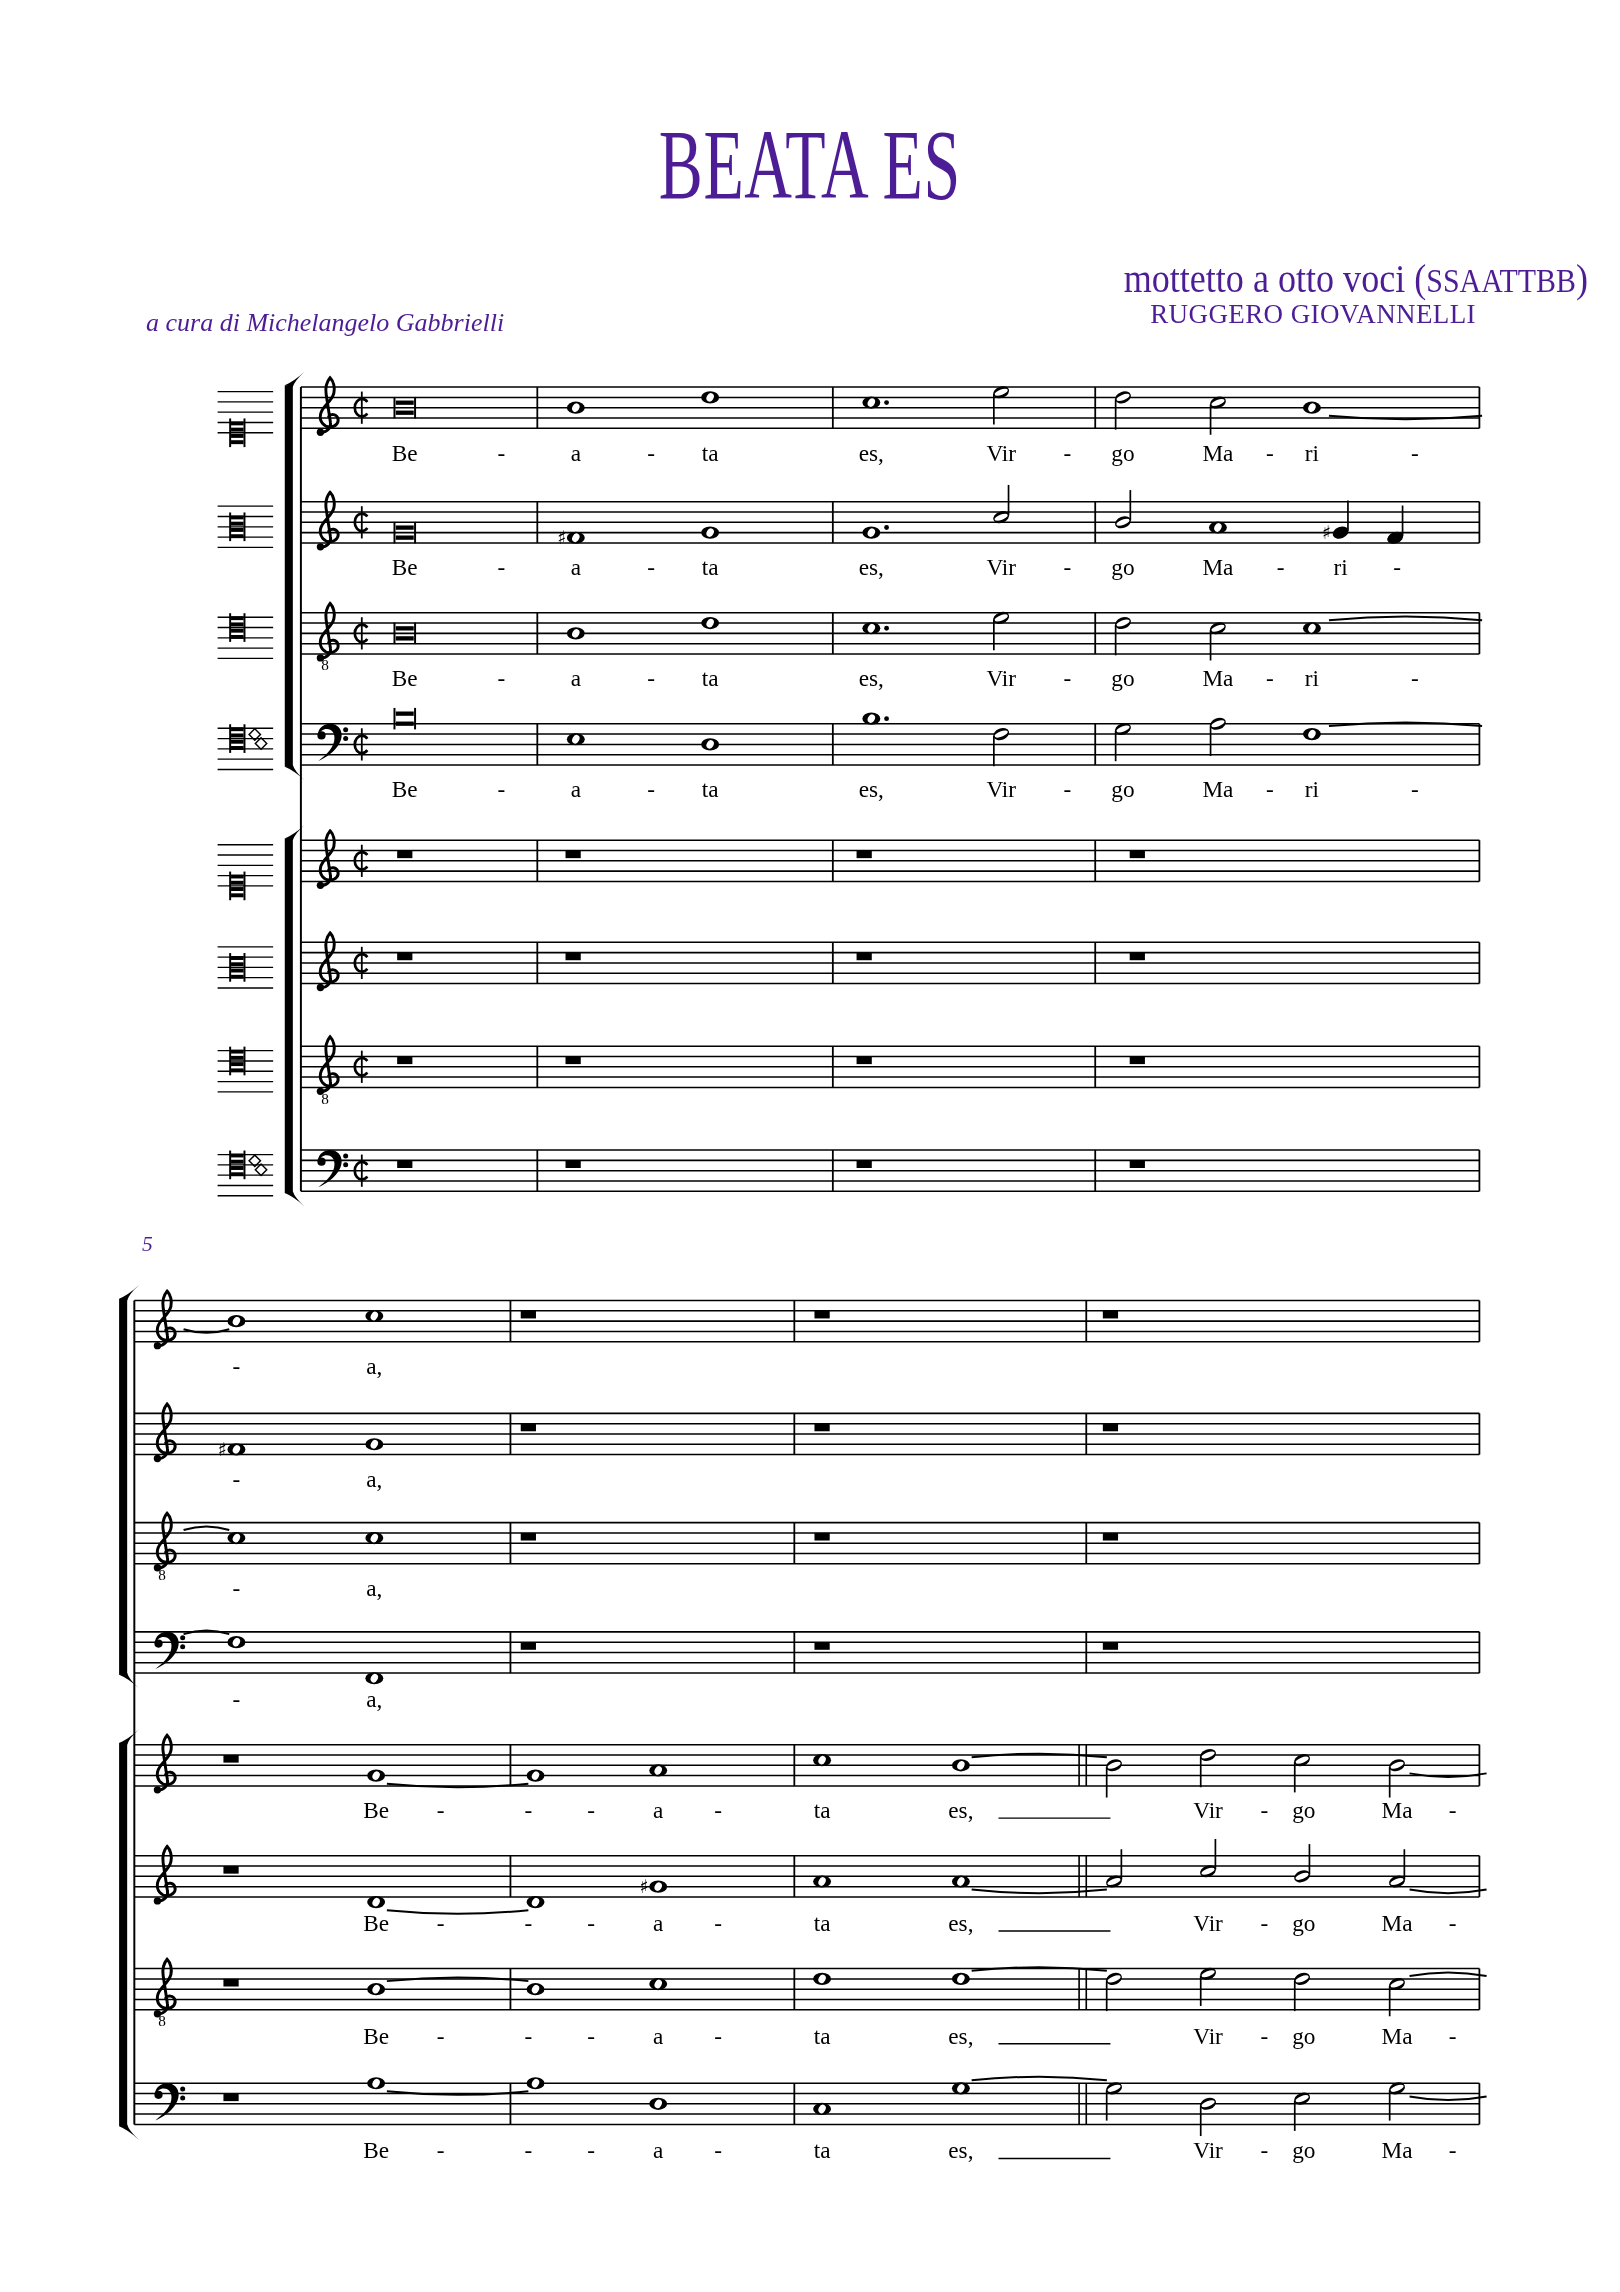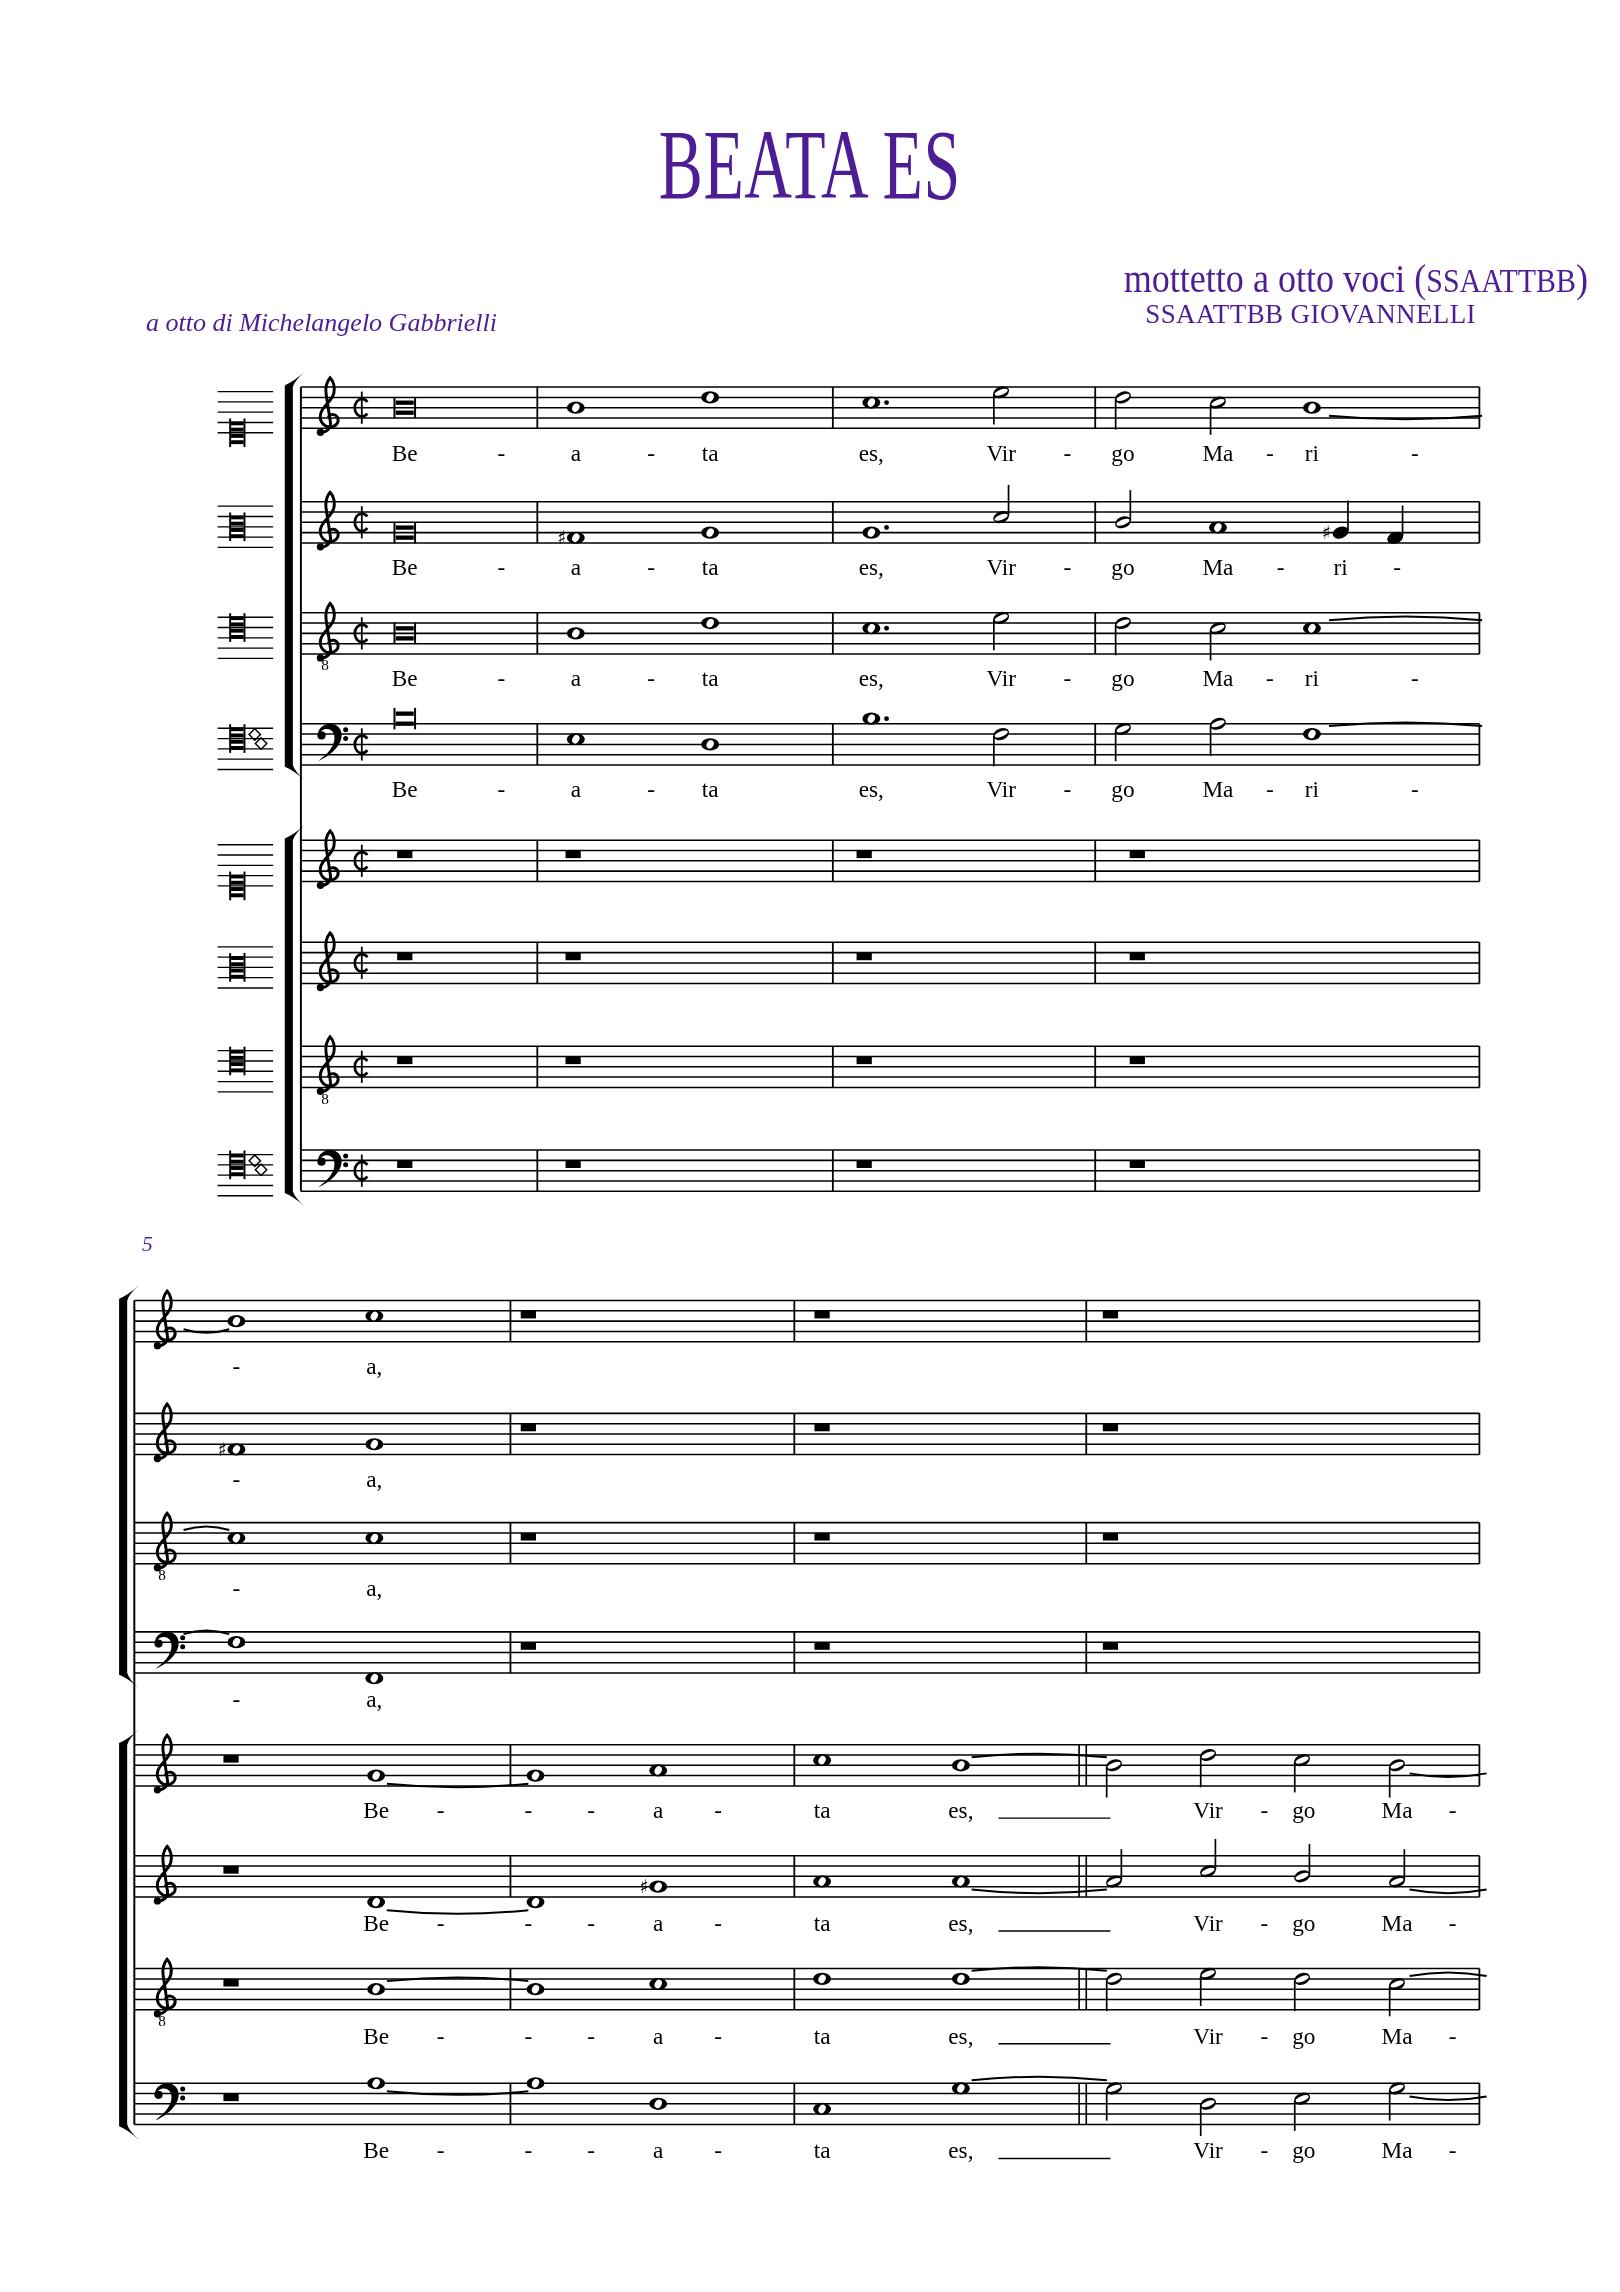--- a/index.html
+++ b/index.html
@@ -21,22 +21,22 @@
 </head>
 <body>
 
 <div id="page">
   <div id="title-row">
     <span class="title">BEATA ES</span>
   </div>
   <div id="subtitle-row">
     <span class="sub"><span>mottetto a otto voci (</span><span class="voices">SSAATTBB</span><span>)</span></span>
   </div>
-  <div id="editor">a otto di Michelangelo Gabbrielli</div>
-  <div id="composer">SSAATTBB GIOVANNELLI</div>
+  <div id="editor">a cura di Michelangelo Gabbrielli</div>
+  <div id="composer">RUGGERO GIOVANNELLI</div>
   <div id="measure-number">5</div>
   <svg id="score-svg" width="1620" height="2293" viewBox="0 0 1809 2560">
       <g>
         <line x1="336" y1="432" x2="336" y2="1330" stroke="#000000" stroke-width="2.2"></line>
         <g>
           <rect x="318" y="430" width="9" height="426" fill="#000000"></rect>
           <path d="M 318,430 Q 328,426 340,415 Q 329,425 327,432 Z" fill="#000000"></path>
           <path d="M 318,856 Q 328,860 340,871 Q 329,861 327,854 Z" fill="#000000"></path>
         </g>
         <g>

